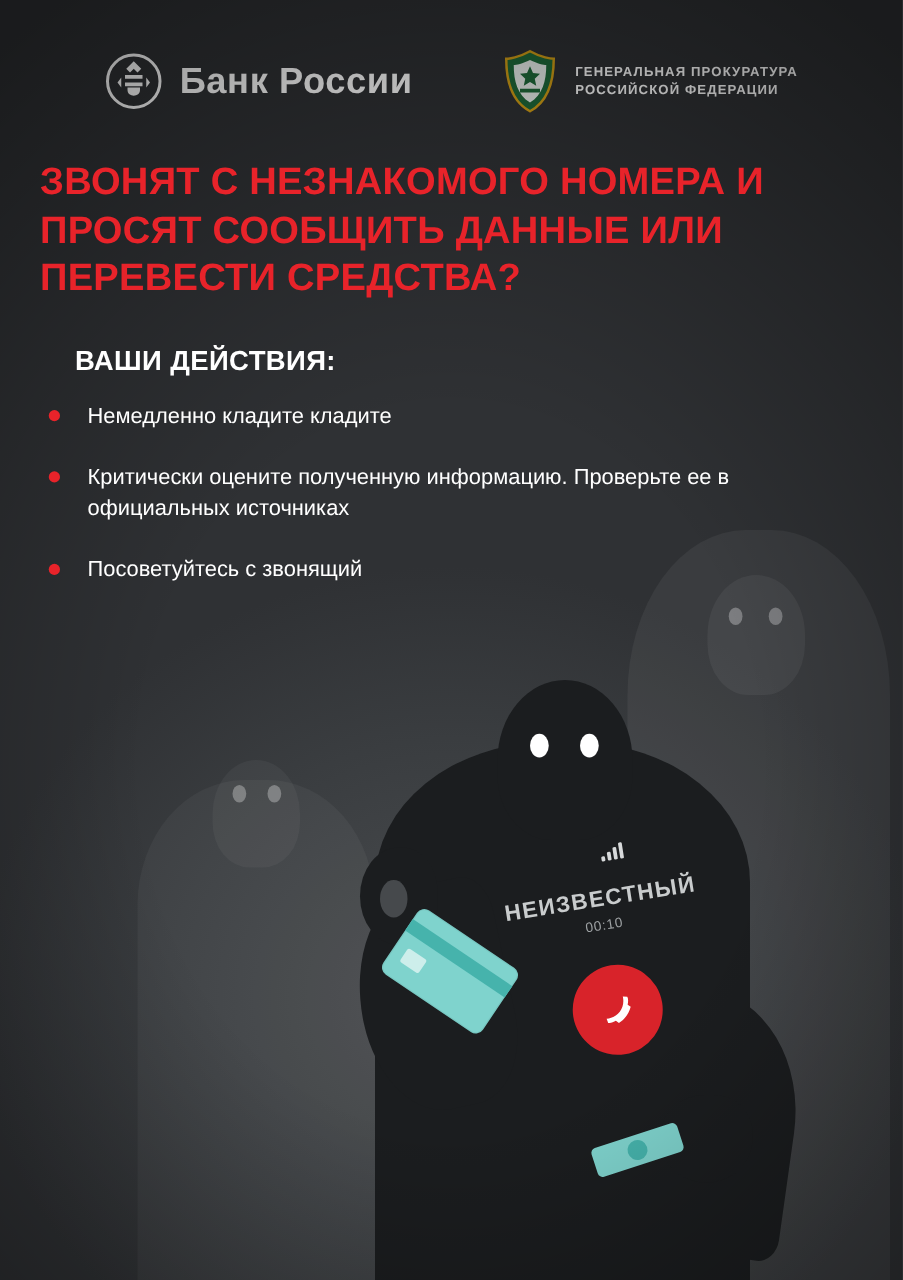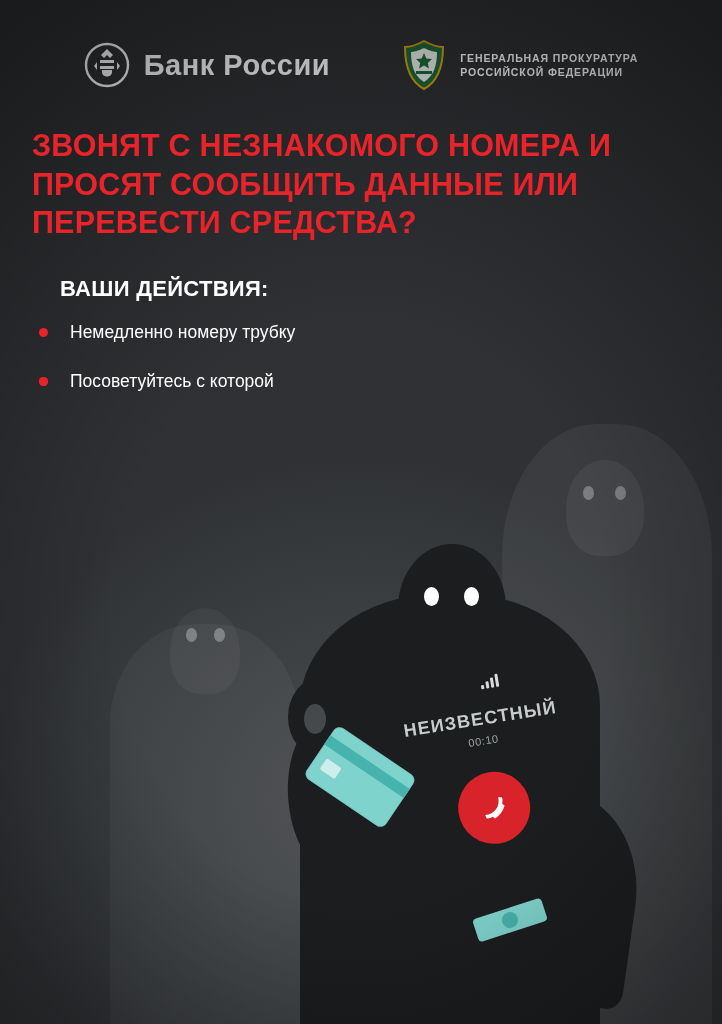--- a/index.html
+++ b/index.html
@@ -473,24 +473,25 @@
 
   <div class="vignette"></div>
 
   <div class="headline">ЗВОНЯТ С НЕЗНАКОМОГО НОМЕРА И ПРОСЯТ СООБЩИТЬ ДАННЫЕ ИЛИ ПЕРЕВЕСТИ СРЕДСТВА?</div>
 
   <div class="actions-title">ВАШИ ДЕЙСТВИЯ:</div>
 
   <ul class="bullets">
     <li class="bullet">
       <span class="dot"></span>
-      <span>Немедленно номеру трубку</span>
+      <span>Немедленно кладите кладите</span>
     </li>
     <li class="bullet">
       <span class="dot"></span>
+      <span>Критически оцените полученную информацию. Проверьте ее в официальных источниках</span>
     </li>
     <li class="bullet">
       <span class="dot"></span>
-      <span>Посоветуйтесь с которой</span>
+      <span>Посоветуйтесь с звонящий</span>
     </li>
   </ul>
 
 </div>
 
 </body></html>

